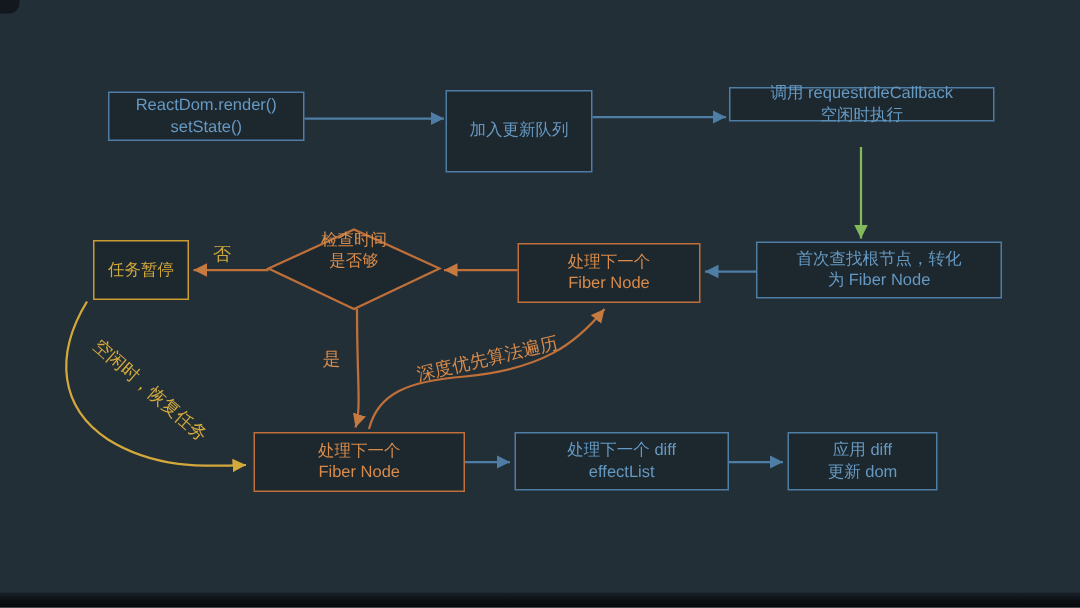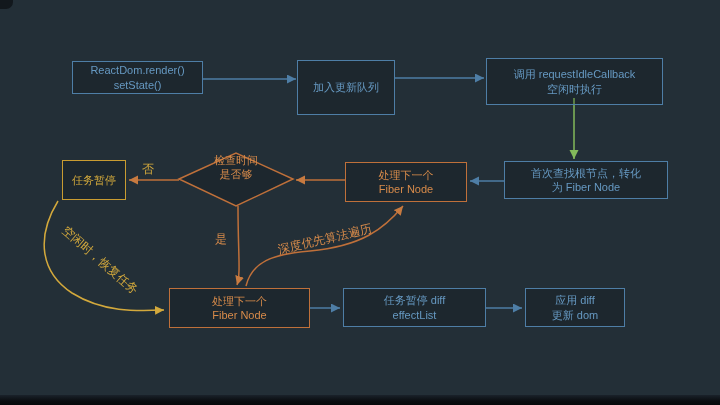--- a/index.html
+++ b/index.html
@@ -75,21 +75,21 @@
 
   <div class="box blue" style="left:72px;top:61px;width:131px;height:33px">
     <div>ReactDom.render()</div>
     <div>setState()</div>
   </div>
 
   <div class="box blue" style="left:297px;top:60px;width:98px;height:55px">
     <div>加入更新队列</div>
   </div>
 
-  <div class="box blue" style="left:486px;top:58px;width:177px;height:47px">
+  <div class="box blue" style="left:486px;top:58px;width:177px;height:23px">
     <div>调用 requestIdleCallback</div>
     <div>空闲时执行</div>
   </div>
 
   <div class="box blue" style="left:504px;top:161px;width:164px;height:38px">
     <div>首次查找根节点，转化</div>
     <div>为 Fiber Node</div>
   </div>
 
   <div class="box orange" style="left:345px;top:162px;width:122px;height:40px">
@@ -105,21 +105,21 @@
   <div class="box gold" style="left:62px;top:160px;width:64px;height:40px">
     <div>任务暂停</div>
   </div>
 
   <div class="box orange" style="left:169px;top:288px;width:141px;height:40px">
     <div>处理下一个</div>
     <div>Fiber Node</div>
   </div>
 
   <div class="box blue" style="left:343px;top:288px;width:143px;height:39px">
-    <div>任务暂停 diff</div>
+    <div>处理下一个 diff</div>
     <div>effectList</div>
   </div>
 
   <div class="box blue" style="left:525px;top:288px;width:100px;height:39px">
     <div>应用 diff</div>
     <div>更新 dom</div>
   </div>
 
   <div class="lbl gold" style="left:142px;top:161px">否</div>
   <div class="lbl orange" style="left:215px;top:231px">是</div>

